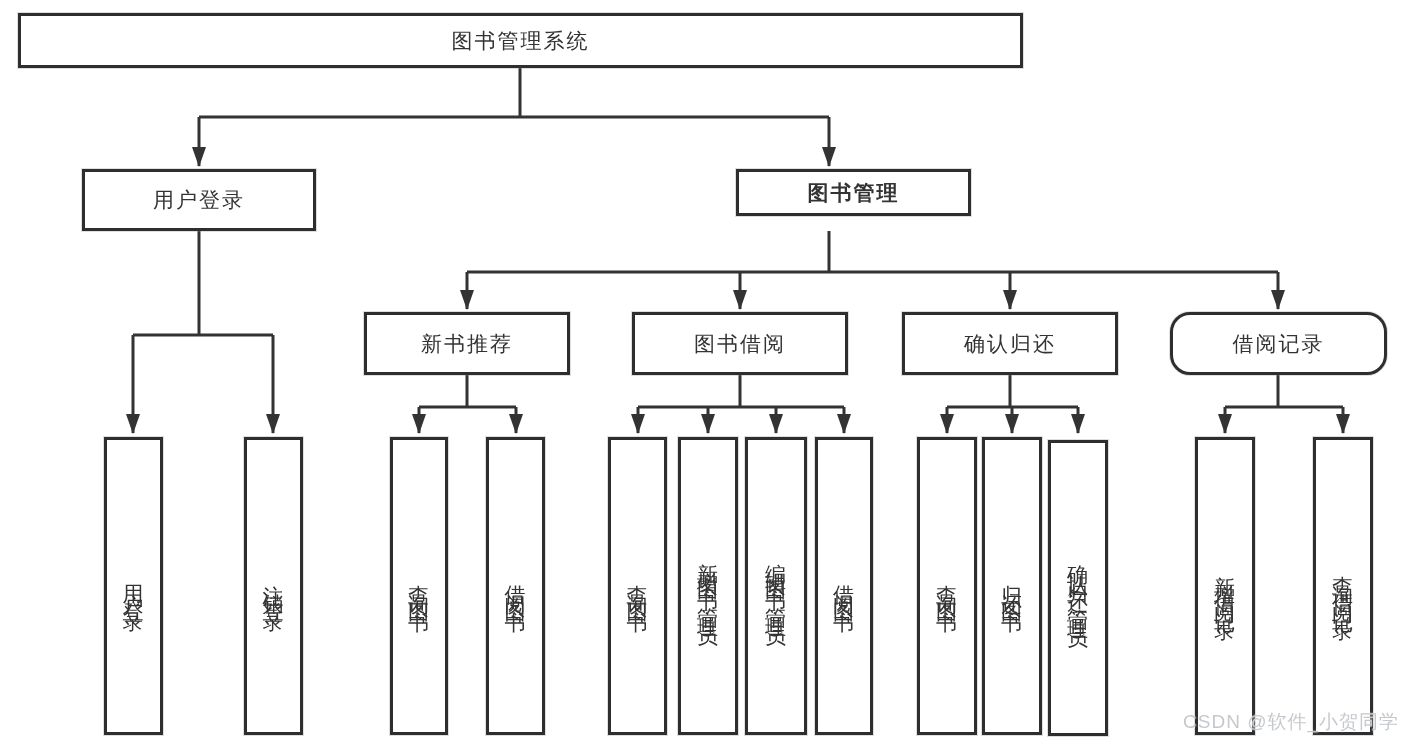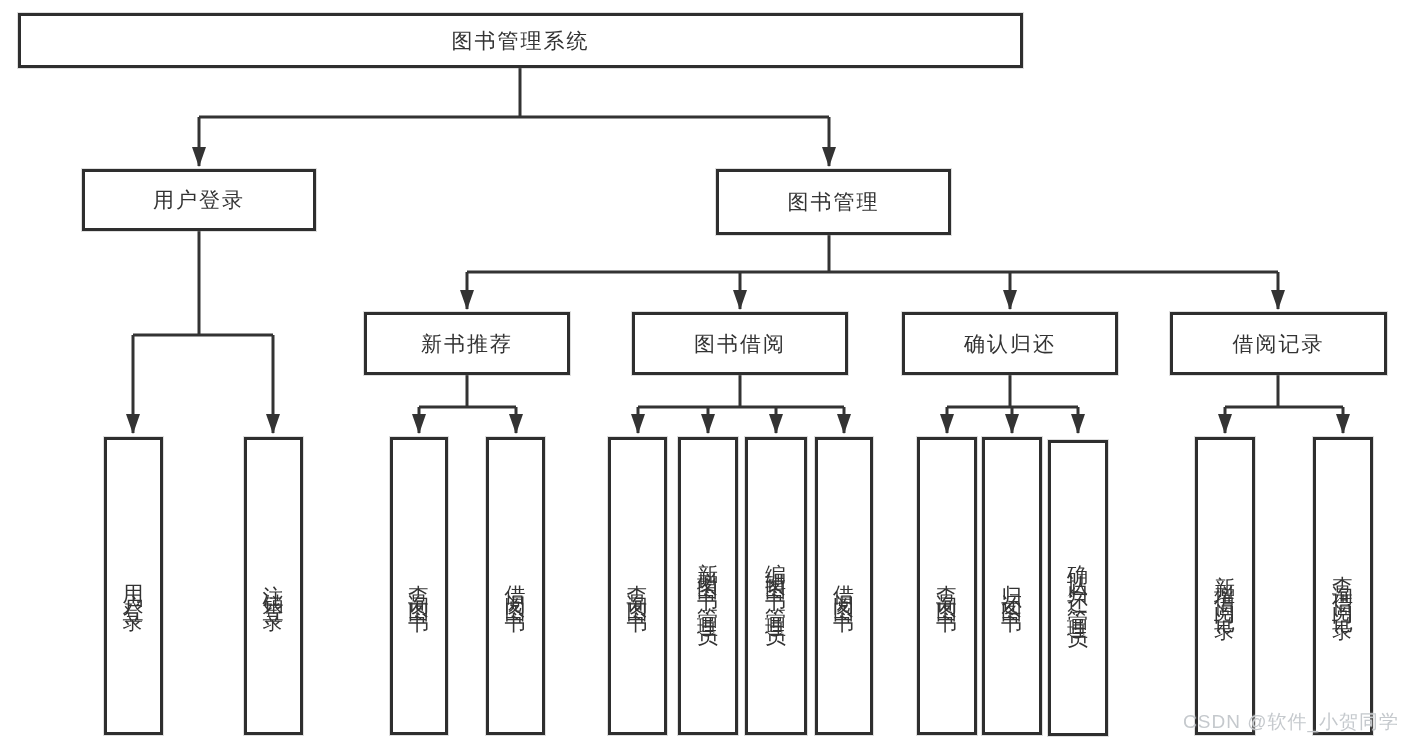--- a/index.html
+++ b/index.html
@@ -96,34 +96,34 @@
     </g>
   </svg>
 
   <div class="box h" style="left:18px;top:13px;width:1005px;height:55px;">
     <span>图书管理系统</span>
   </div>
 
   <div class="box h" style="left:82px;top:169px;width:234px;height:62px;">
     <span>用户登录</span>
   </div>
-  <div class="box h" style="left:716px;top:169px;width:235px;height:66px;">
+  <div class="box h" style="left:736px;top:169px;width:235px;height:47px;font-weight:bold;">
     <span>图书管理</span>
   </div>
 
   <div class="box h" style="left:632px;top:312px;width:216px;height:63px;">
     <span>图书借阅</span>
   </div>
   <div class="box h" style="left:364px;top:312px;width:206px;height:63px;">
     <span>新书推荐</span>
   </div>
   <div class="box h" style="left:902px;top:312px;width:216px;height:63px;">
     <span>确认归还</span>
   </div>
-  <div class="box h" style="left:1170px;top:312px;width:217px;height:63px;">
+  <div class="box h" style="left:1170px;top:312px;width:217px;height:63px;border-radius:20px;">
     <span>借阅记录</span>
   </div>
 
   <div class="box v" style="left:104px;top:437px;width:59px;height:298px;">
     <span>用户登录</span>
   </div>
   <div class="box v" style="left:244px;top:437px;width:59px;height:298px;">
     <span>注销登录</span>
   </div>
 

